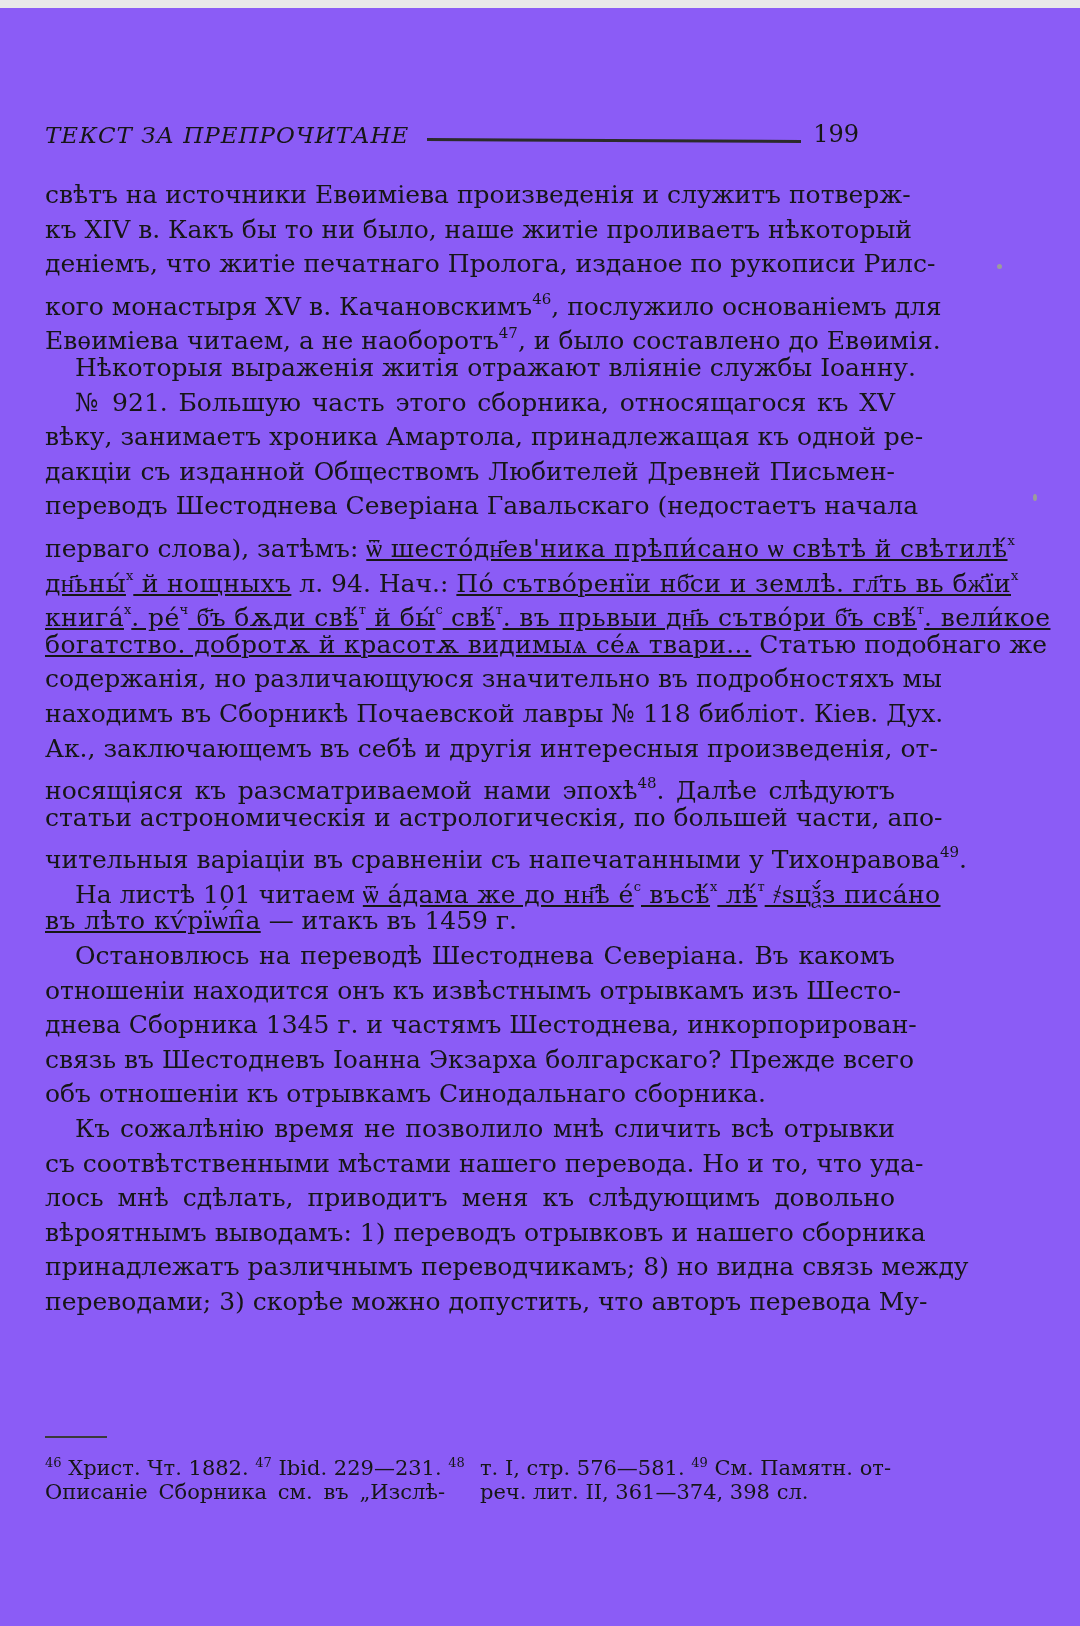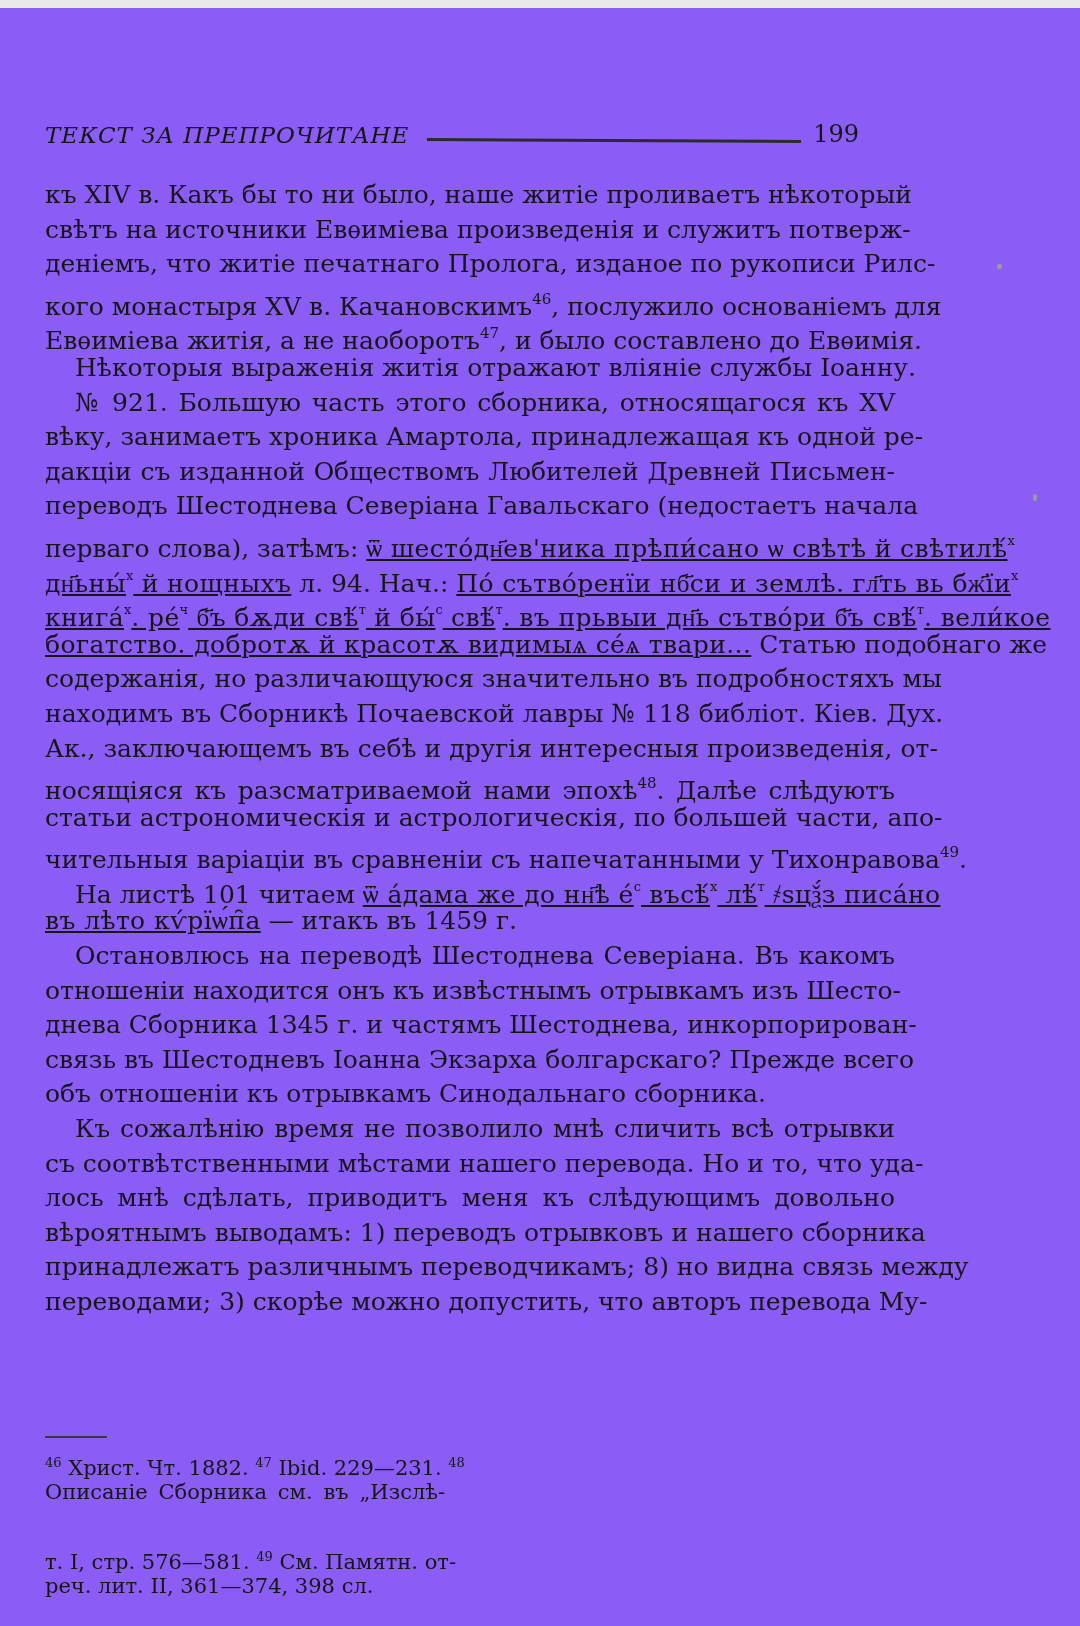--- a/index.html
+++ b/index.html
@@ -21,46 +21,46 @@
     text-align:justify;text-align-last:justify;white-space:nowrap;
   }
   .tline.endline{text-align-last:left;}
   .tline.indent{text-indent:30px;}
   .s-n{}
   .s-sup{font-size:15px;vertical-align:11px;}
   .s-cs{letter-spacing:0.4px;text-decoration:underline;}
   .s-csup{font-size:13px;vertical-align:12px;}
   
   .fn-rule{position:absolute;top:1428px;left:45px;width:62px;height:2px;background:#3a3a3a;}
-  .footnotes{position:absolute;top:1440px;left:45px;width:850px;display:flex;gap:35px;flex-direction:column;}
+  .footnotes{position:absolute;top:1440px;left:45px;width:850px;display:flex;gap:35px;}
   .fn-col{width:400px;}
   .fn-col .tline{font-size:21px;line-height:29.5px;height:29.5px;}
   .fn-col .s-sup{font-size:13px;vertical-align:8px;}
   
   .speck{position:absolute;background:#9c9c9c;border-radius:50%;}
   .speck-1{left:997px;top:256px;width:5px;height:5px;}
   .speck-2{left:1033px;top:486px;width:4px;height:7px;}
 </style>
 </head>
 <body>
 
 <div class="page">
 
   <header class="pagehead">
     <span class="head-title">ТЕКСТ ЗА ПРЕПРОЧИТАНЕ</span>
     <span class="head-rule"></span>
     <span class="head-num">199</span>
   </header>
 
   <main class="body-text" id="body-text">
+      <div class="tline"><span class="s-n">свѣтъ на источники Евѳиміева произведенія и служитъ потверж-</span></div>
       <div class="tline"><span class="s-n">къ XIV в. Какъ бы то ни было, наше житіе проливаетъ нѣкоторый</span></div>
-      <div class="tline"><span class="s-n">свѣтъ на источники Евѳиміева произведенія и служитъ потверж-</span></div>
       <div class="tline"><span class="s-n">деніемъ, что житіе печатнаго Пролога, изданое по рукописи Рилс-</span></div>
       <div class="tline"><span class="s-n">кого монастыря XV в. Качановскимъ</span><span class="s-sup">46</span><span class="s-n">, послужило основаніемъ для</span></div>
-      <div class="tline endline"><span class="s-n">Евѳиміева житія, а не наоборотъ</span><span class="s-sup">47</span><span class="s-n">, и было составлено до Евѳимія.</span></div>
+      <div class="tline endline"><span class="s-n">Евѳиміева читаем, а не наоборотъ</span><span class="s-sup">47</span><span class="s-n">, и было составлено до Евѳимія.</span></div>
       <div class="tline endline indent"><span class="s-n">Нѣкоторыя выраженія житія отражают вліяніе службы Іоанну.</span></div>
       <div class="tline indent"><span class="s-n">№ 921. Большую часть этого сборника, относящагося къ XV</span></div>
       <div class="tline"><span class="s-n">вѣку, занимаетъ хроника Амартола, принадлежащая къ одной ре-</span></div>
       <div class="tline"><span class="s-n">дакціи съ изданной Обществомъ Любителей Древней Письмен-</span></div>
       <div class="tline"><span class="s-n">переводъ Шестоднева Северіана Гавальскаго (недостаетъ начала</span></div>
       <div class="tline"><span class="s-n">перваго слова), затѣмъ: </span><span class="s-cs">ѿ шесто́дн҃ев'ника прѣпи́сано ѡ свѣтѣ й свѣтилѣ́</span><span class="s-csup">х</span></div>
       <div class="tline"><span class="s-cs">дн҃ьны́</span><span class="s-csup">х</span><span class="s-cs"> й нощныхъ</span><span class="s-n"> л. 94. Нач.: </span><span class="s-cs">По́ сътво́ренїи нб҃си и землѣ. гл҃ть вь бж҃їи</span><span class="s-csup">х</span></div>
       <div class="tline"><span class="s-cs">книга́</span><span class="s-csup">х</span><span class="s-cs">. ре́</span><span class="s-csup">ч</span><span class="s-cs"> б҃ъ бѫди свѣ́</span><span class="s-csup">т</span><span class="s-cs"> й бы́</span><span class="s-csup">с</span><span class="s-cs"> свѣ́</span><span class="s-csup">т</span><span class="s-cs">. въ прьвыи дн҃ь сътво́ри б҃ъ свѣ́</span><span class="s-csup">т</span><span class="s-cs">. вели́кое</span></div>
       <div class="tline"><span class="s-cs">богатство. добротѫ й красотѫ видимыѧ се́ѧ твари...</span><span class="s-n"> Статью подобнаго же</span></div>
       <div class="tline"><span class="s-n">содержанія, но различающуюся значительно въ подробностяхъ мы</span></div>

